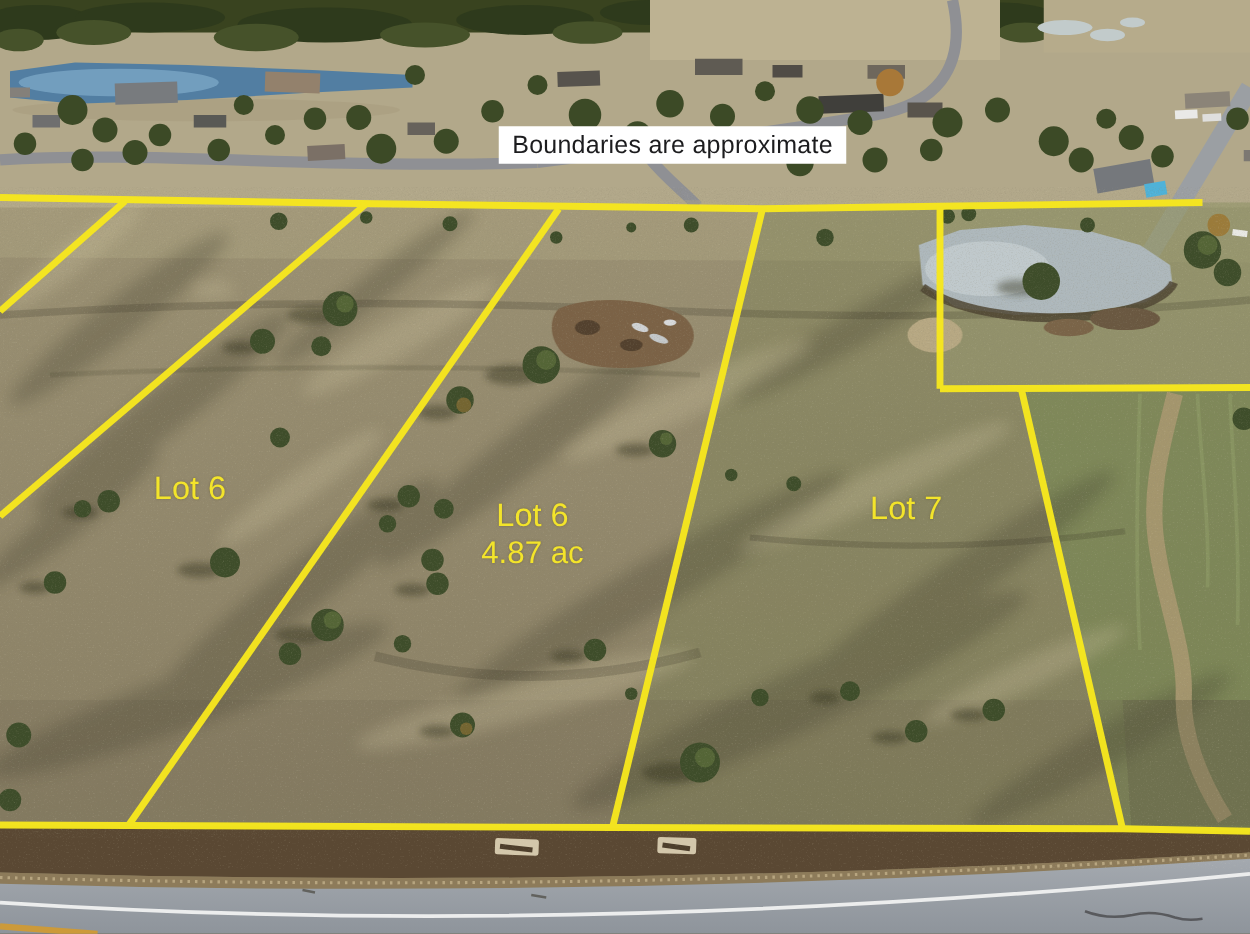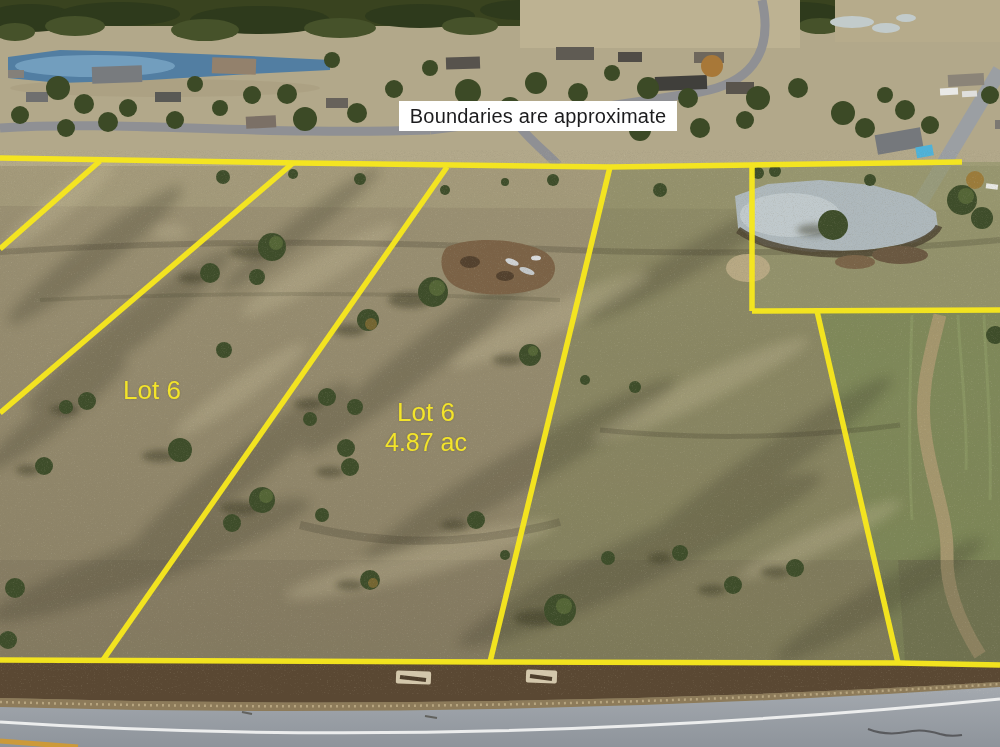--- a/index.html
+++ b/index.html
@@ -343,14 +343,15 @@
 </div>
 
 <div class="lot-label lot5">
   <div>Lot 6</div>
 </div>
 <div class="lot-label lot6">
   <div>Lot 6</div>
   <div class="area">4.87 ac</div>
 </div>
 <div class="lot-label lot7">
+  <div>Lot 7</div>
 </div>
 </div>
 
 </body></html>

